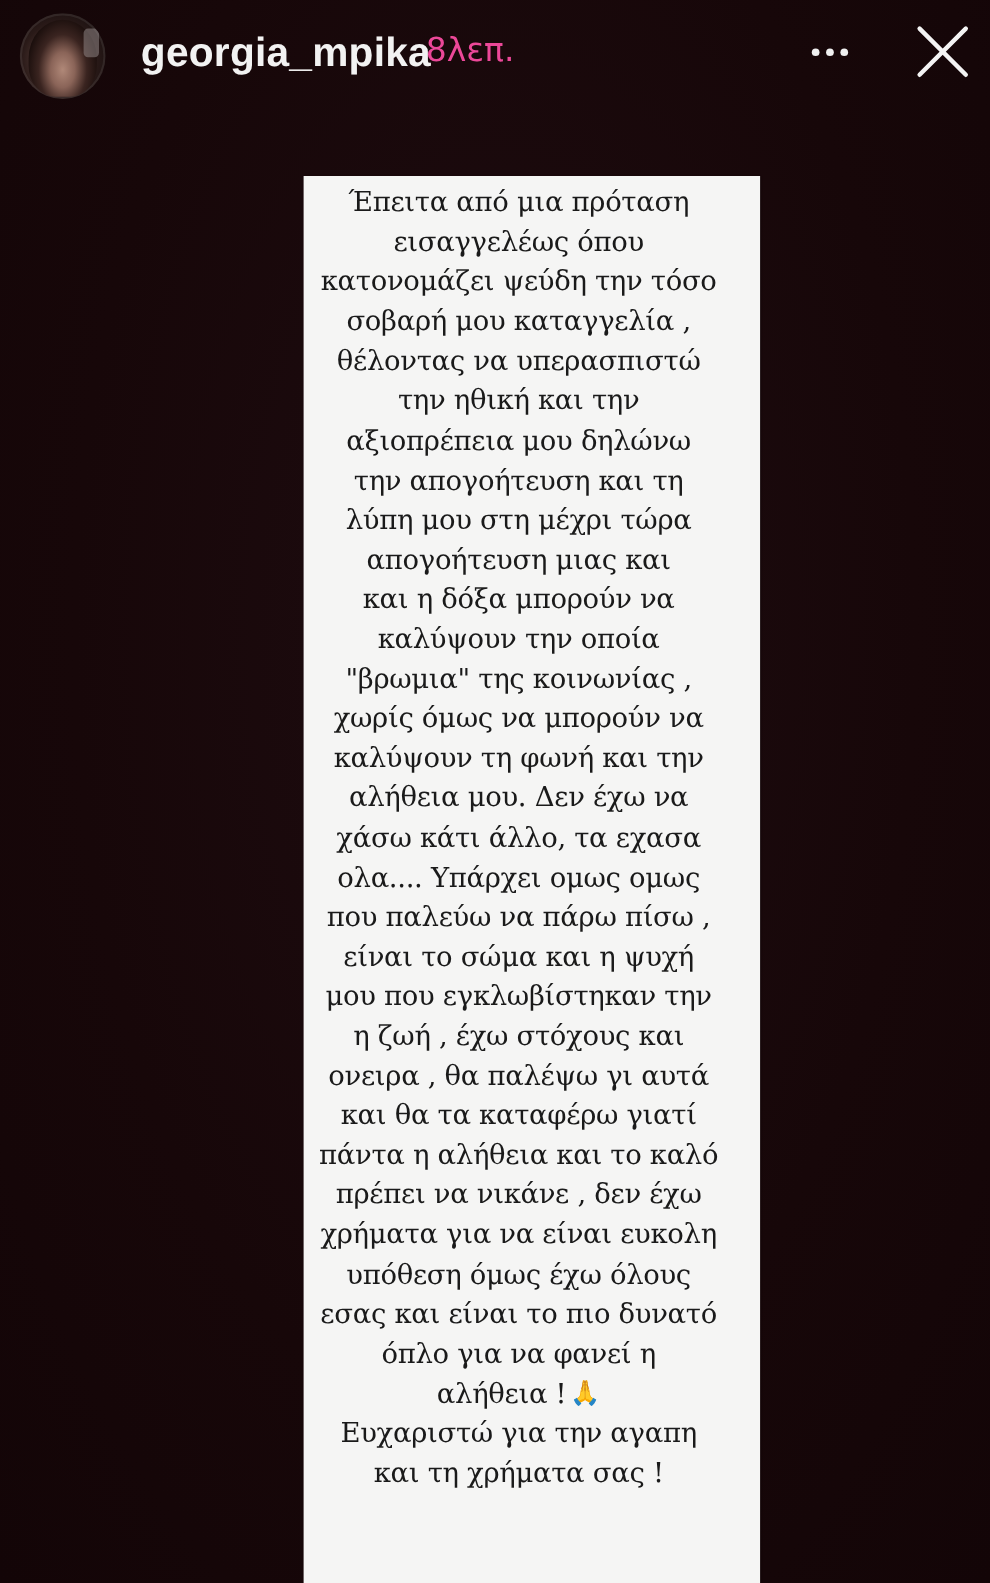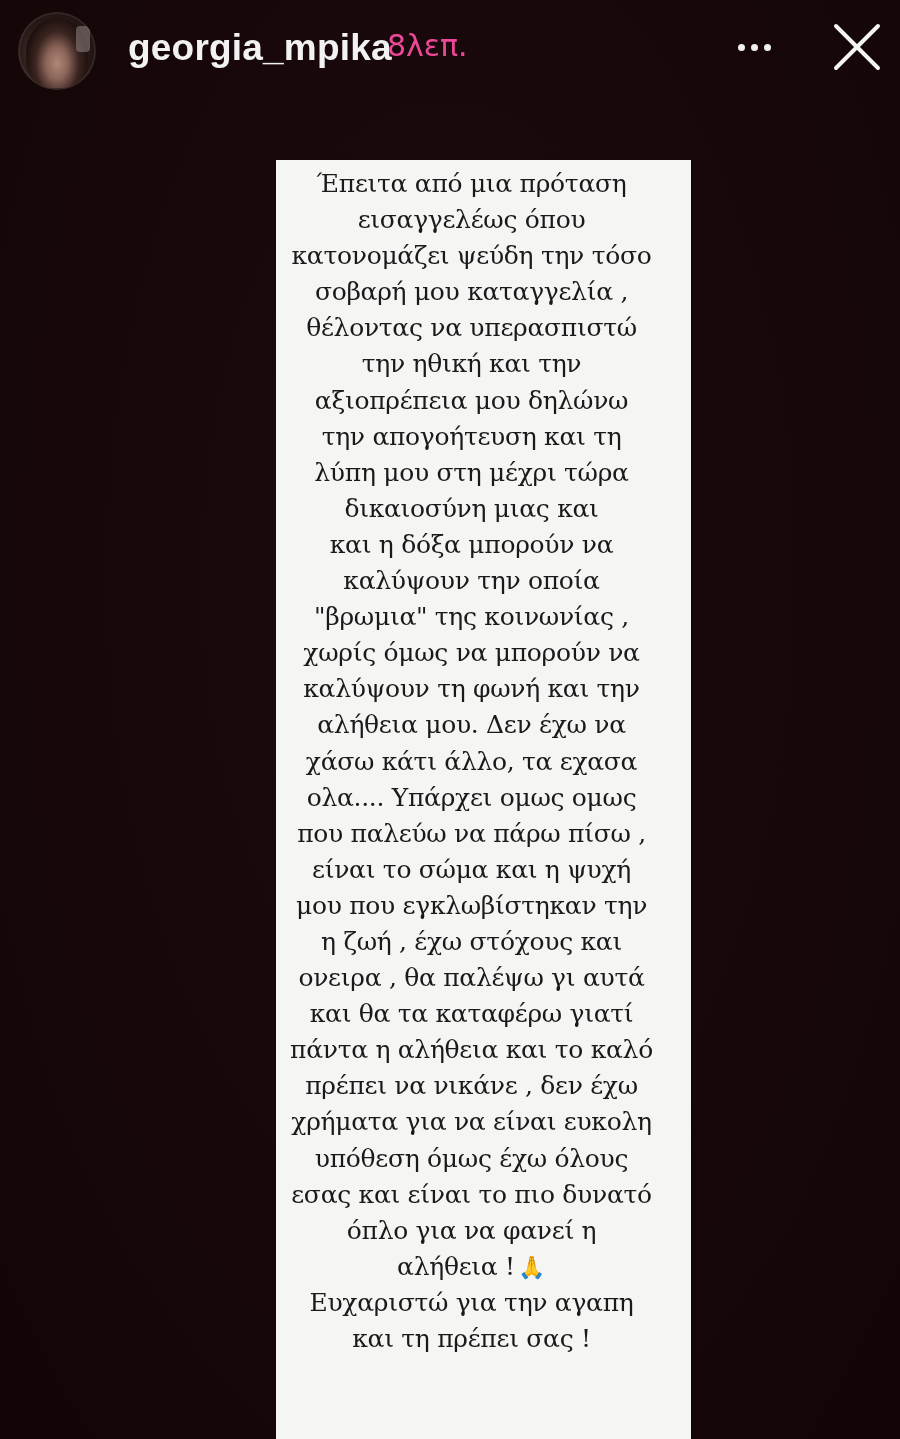--- a/index.html
+++ b/index.html
@@ -144,21 +144,21 @@
   <ul class="story-text">
     <li>Έπειτα από μια πρόταση</li>
     <li>εισαγγελέως όπου</li>
     <li>κατονομάζει ψεύδη την τόσο</li>
     <li>σοβαρή μου καταγγελία ,</li>
     <li>θέλοντας να υπερασπιστώ</li>
     <li>την ηθική και την</li>
     <li>αξιοπρέπεια μου δηλώνω</li>
     <li>την απογοήτευση και τη</li>
     <li>λύπη μου στη μέχρι τώρα</li>
-    <li>δικαιοσύνη μιας και</li>
+    <li>απογοήτευση μιας και</li>
     <li>και η δόξα μπορούν να</li>
     <li>καλύψουν την οποία</li>
     <li>"βρωμια" της κοινωνίας ,</li>
     <li>χωρίς όμως να μπορούν να</li>
     <li>καλύψουν τη φωνή και την</li>
     <li>αλήθεια μου. Δεν έχω να</li>
     <li>χάσω κάτι άλλο,  τα εχασα</li>
     <li>ολα.... Υπάρχει ομως ομως</li>
     <li>που παλεύω να πάρω πίσω ,</li>
     <li>είναι το σώμα και η ψυχή</li>
@@ -167,15 +167,15 @@
     <li>ονειρα , θα παλέψω γι αυτά</li>
     <li>και θα τα καταφέρω γιατί</li>
     <li>πάντα η αλήθεια και το καλό</li>
     <li>πρέπει να νικάνε , δεν έχω</li>
     <li>χρήματα  για να είναι ευκολη</li>
     <li>υπόθεση όμως έχω όλους</li>
     <li>εσας και είναι το πιο δυνατό</li>
     <li>όπλο για να φανεί η</li>
     <li><span>αλήθεια !</span><span class="pray-icon">🙏</span></li>
     <li>Ευχαριστώ για την αγαπη</li>
-    <li>και τη πρέπει σας !</li>
+    <li>και τη χρήματα σας !</li>
   </ul>
 </div>
 
 </body></html>

